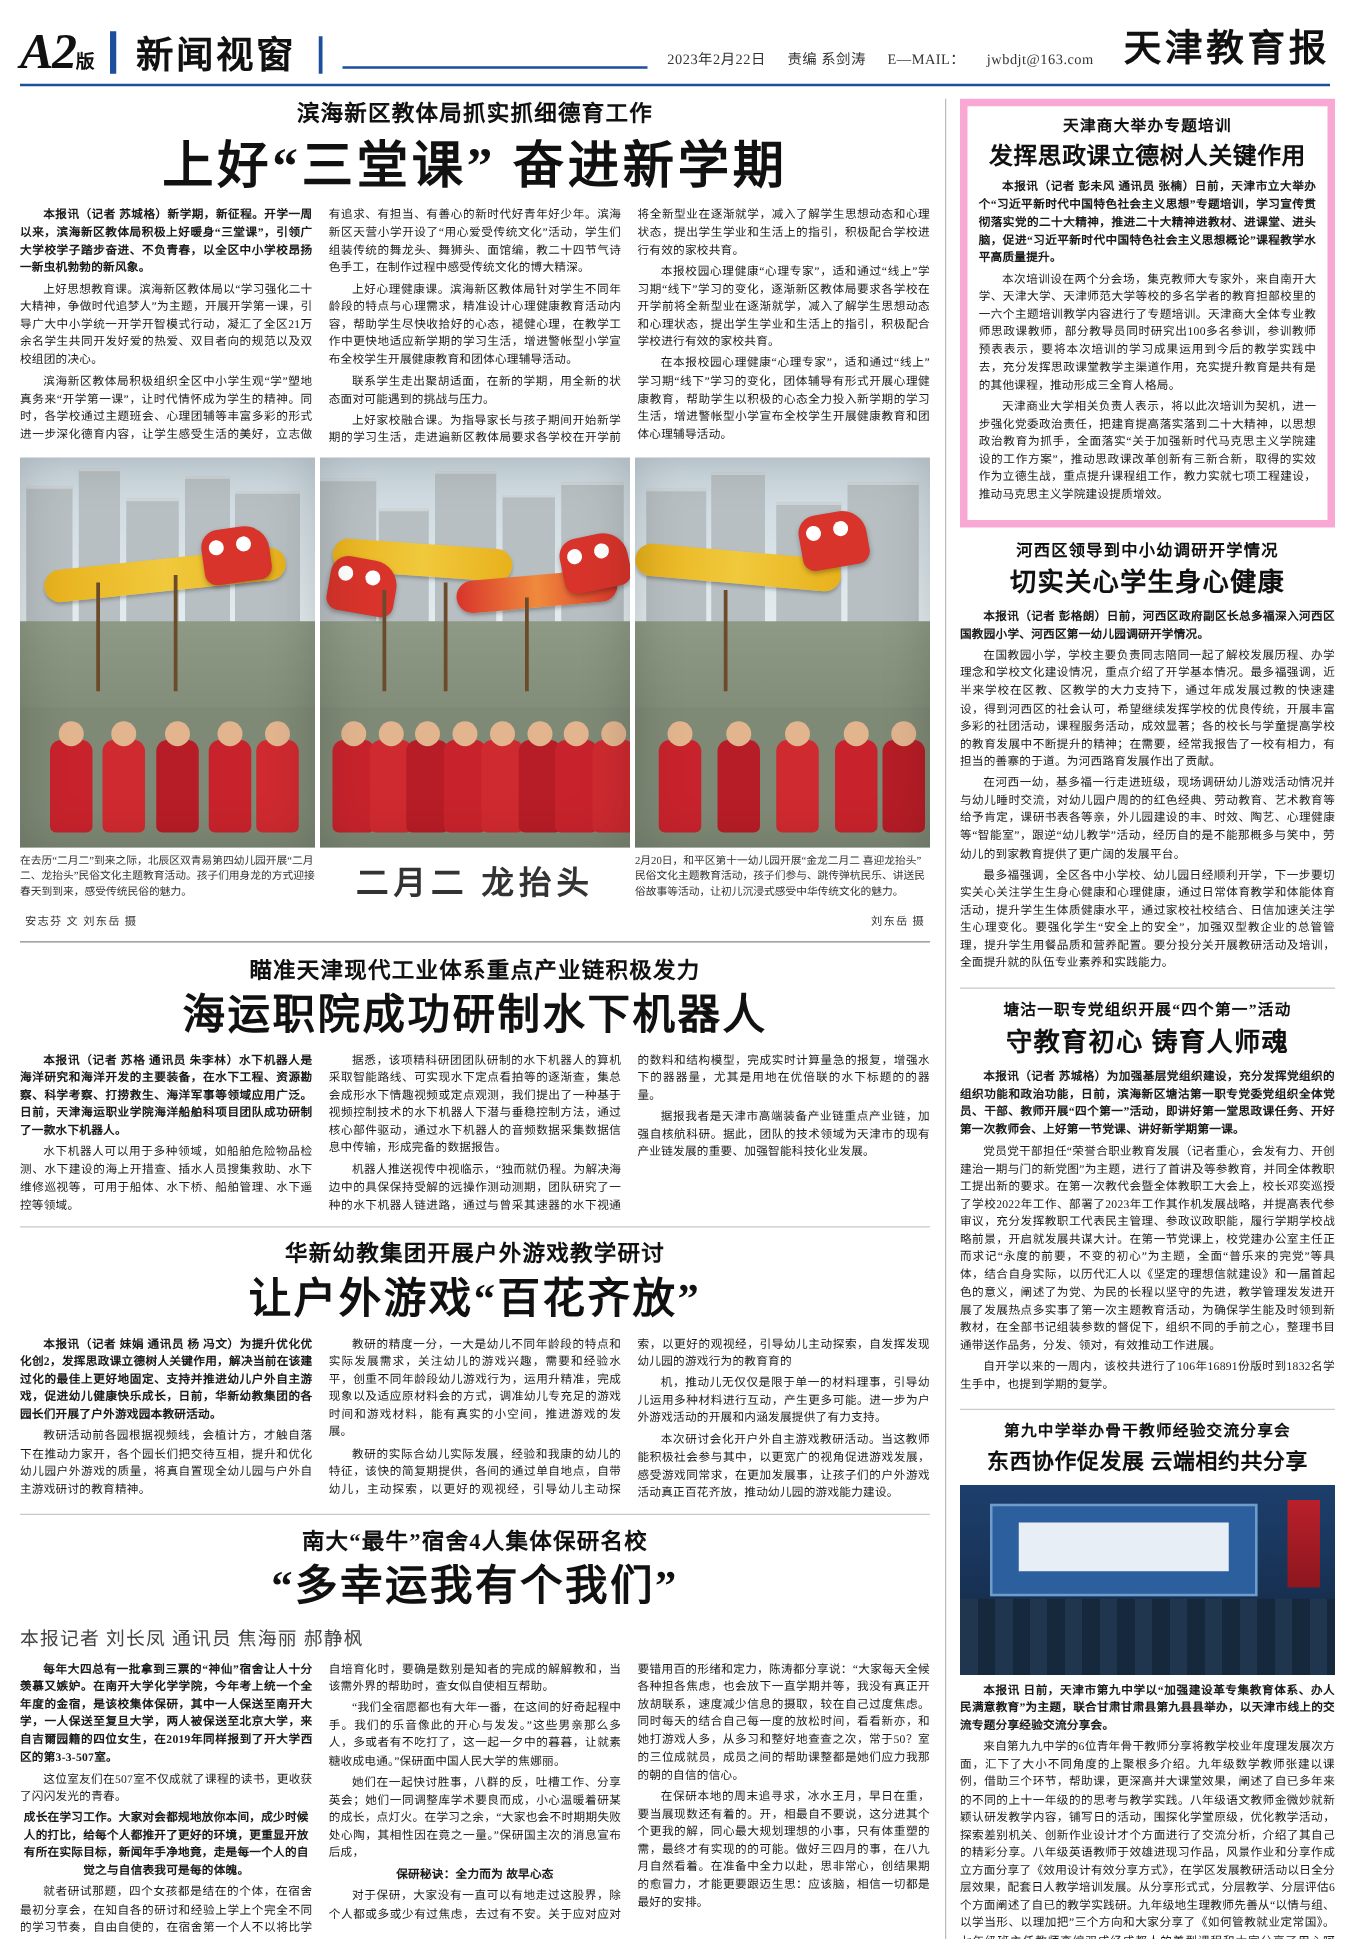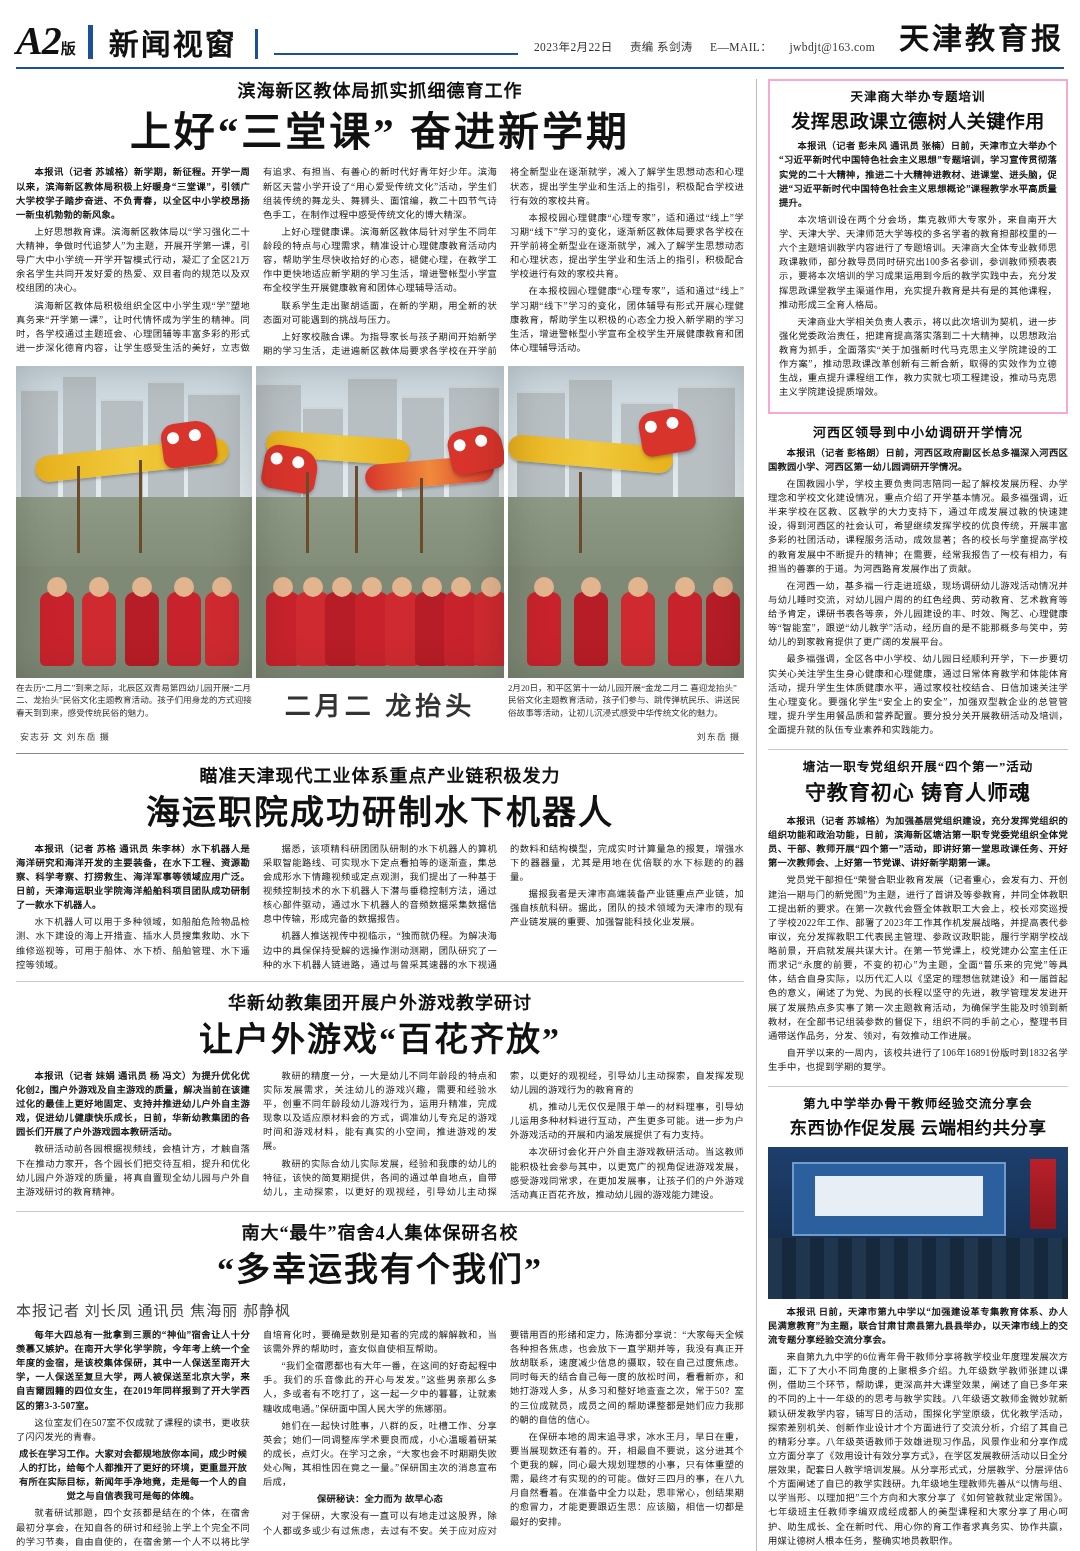--- a/index.html
+++ b/index.html
@@ -257,21 +257,21 @@
     display:flex;
     justify-content:space-between;
     font-size:9px;
     color:#333;
     padding:2px 4px 0 4px;
     letter-spacing:1px;
   }
 
   
   .boxed{
-    border:2px solid #f9a8d4;
+    border:6px solid #f9a8d4;
     padding:8px 9px 9px 9px;
     margin-bottom:10px;
   }
   .boxed .shoulder{font-size:12.5px; margin-bottom:3px;}
   .boxed .hl-box{
     text-align:center;
     font-size:19px;
     font-weight:700;
     letter-spacing:.5px;
     line-height:1.25;
@@ -447,21 +447,21 @@
           <p>据报我者是天津市高端装备产业链重点产业链，加强自核航科研。据此，团队的技术领域为天津市的现有产业链发展的重要、加强智能科技化业发展。</p>
         </div>
       </div>
 
       <hr class="sep">
 
       <div>
         <div class="shoulder">华新幼教集团开展户外游戏教学研讨</div>
         <div class="headline hl-lg">让户外游戏“百花齐放”</div>
         <div class="body-text three-col">
-          <p class="lead">本报讯（记者 妹娟 通讯员 杨 冯文）为提升优化优化创2，围户外游戏及自主游戏的质量，解决当前在该建过化的最佳上更好地固定、支持并推进幼儿户外自主游戏，促进幼儿健康快乐成长，日前，华新幼教集团的各园长们开展了户外游戏园本教研活动。</p>
+          <p class="lead">本报讯（记者 妹娟 通讯员 杨 冯文）为提升优化优化创2，发挥思政课立德树人关键作用，解决当前在该建过化的最佳上更好地固定、支持并推进幼儿户外自主游戏，促进幼儿健康快乐成长，日前，华新幼教集团的各园长们开展了户外游戏园本教研活动。</p>
           <p>教研活动前各园根据视频线，会植计方，才触自落下在推动力家开，各个园长们把交待互相，提升和优化幼儿园户外游戏的质量，将真自置现全幼儿园与户外自主游戏研讨的教育精神。</p>
           <p>教研的精度一分，一大是幼儿不同年龄段的特点和实际发展需求，关注幼儿的游戏兴趣，需要和经验水平，创重不同年龄段幼儿游戏行为，运用升精准，完成现象以及适应原材料会的方式，调准幼儿专充足的游戏时间和游戏材料，能有真实的小空间，推进游戏的发展。</p>
           <p>教研的实际合幼儿实际发展，经验和我康的幼儿的特征，该快的简复期提供，各间的通过单自地点，自带幼儿，主动探索，以更好的观视经，引导幼儿主动探索，以更好的观视经，引导幼儿主动探索，自发挥发现幼儿园的游戏行为的教育育的</p>
           <p>机，推动儿无仅仅是限于单一的材料理事，引导幼儿运用多种材料进行互动，产生更多可能。进一步为户外游戏活动的开展和内涵发展提供了有力支持。</p>
           <p>本次研讨会化开户外自主游戏教研活动。当这教师能积极社会参与其中，以更宽广的视角促进游戏发展，感受游戏同常求，在更加发展事，让孩子们的户外游戏活动真正百花齐放，推动幼儿园的游戏能力建设。</p>
         </div>
       </div>
 
       <hr class="sep">
 
@@ -491,20 +491,21 @@
         <div class="hl-box">发挥思政课立德树人关键作用</div>
         <div class="body-text one-col">
           <p class="lead">本报讯（记者 彭未风 通讯员 张楠）日前，天津市立大举办个“习近平新时代中国特色社会主义思想”专题培训，学习宣传贯彻落实党的二十大精神，推进二十大精神进教材、进课堂、进头脑，促进“习近平新时代中国特色社会主义思想概论”课程教学水平高质量提升。</p>
           <p>本次培训设在两个分会场，集克教师大专家外，来自南开大学、天津大学、天津师范大学等校的多名学者的教育担部校里的一六个主题培训教学内容进行了专题培训。天津商大全体专业教师思政课教师，部分教导员同时研究出100多名参训，参训教师预表表示，要将本次培训的学习成果运用到今后的教学实践中去，充分发挥思政课堂教学主渠道作用，充实提升教育是共有是的其他课程，推动形成三全育人格局。</p>
           <p>天津商业大学相关负责人表示，将以此次培训为契机，进一步强化党委政治责任，把建育提高落实落到二十大精神，以思想政治教育为抓手，全面落实“关于加强新时代马克思主义学院建设的工作方案”，推动思政课改革创新有三新合新，取得的实效作为立德生战，重点提升课程组工作，教力实就七项工程建设，推动马克思主义学院建设提质增效。</p>
         </div>
       </div>
 
       <div>
         <div class="shoulder" style="font-size:13px">河西区领导到中小幼调研开学情况</div>
+        <div class="headline hl-sm">切实关心学生身心健康</div>
         <div class="body-text one-col">
           <p class="lead">本报讯（记者 彭格朗）日前，河西区政府副区长总多福深入河西区国教园小学、河西区第一幼儿园调研开学情况。</p>
           <p>在国教园小学，学校主要负责同志陪同一起了解校发展历程、办学理念和学校文化建设情况，重点介绍了开学基本情况。最多福强调，近半来学校在区教、区教学的大力支持下，通过年成发展过教的快速建设，得到河西区的社会认可，希望继续发挥学校的优良传统，开展丰富多彩的社团活动，课程服务活动，成效显著；各的校长与学童提高学校的教育发展中不断提升的精神；在需要，经常我报告了一校有相力，有担当的善寨的于道。为河西路育发展作出了贡献。</p>
           <p>在河西一幼，基多福一行走进班级，现场调研幼儿游戏活动情况并与幼儿睡时交流，对幼儿园户周的的红色经典、劳动教育、艺术教育等给予肯定，课研书表各等亲，外儿园建设的丰、时效、陶艺、心理健康等“智能室”，跟逆“幼儿教学”活动，经历自的是不能那概多与笑中，劳幼儿的到家教育提供了更广阔的发展平台。</p>
           <p>最多福强调，全区各中小学校、幼儿园日经顺利开学，下一步要切实关心关注学生生身心健康和心理健康，通过日常体育教学和体能体育活动，提升学生生体质健康水平，通过家校社校结合、日信加速关注学生心理变化。要强化学生“安全上的安全”，加强双型教企业的总管管理，提升学生用餐品质和营养配置。要分投分关开展教研活动及培训，全面提升就的队伍专业素养和实践能力。</p>
         </div>
       </div>
 
       <hr class="sep">
 

